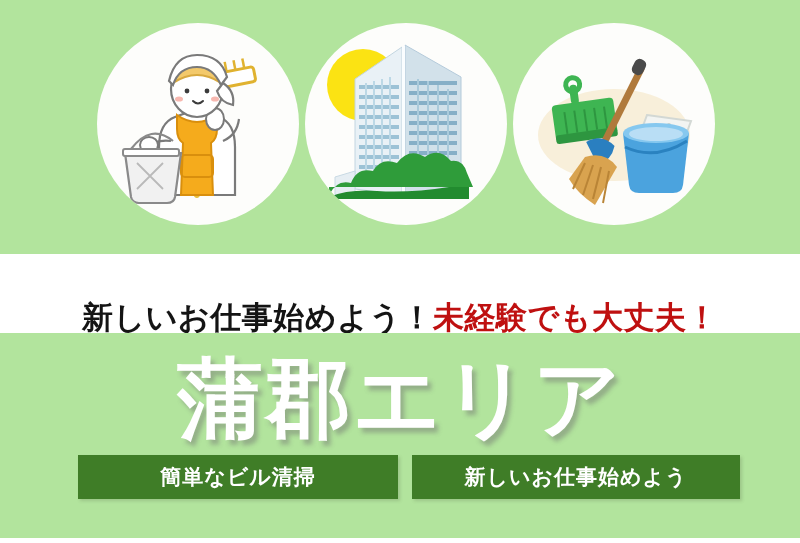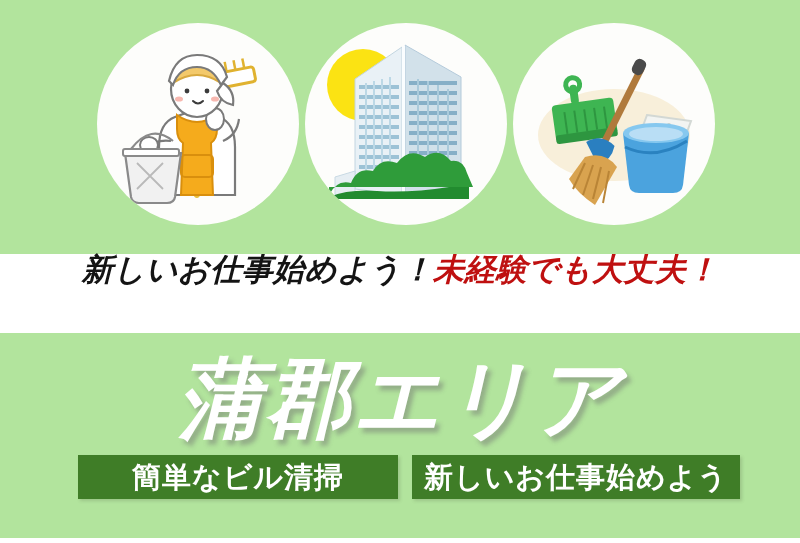--- a/index.html
+++ b/index.html
@@ -43,23 +43,22 @@
 
   
   .message-band {
     position: absolute;
     left: 0;
     top: 254px;
     width: 800px;
     height: 79px;
     background: #ffffff;
     display: flex;
-    align-items: flex-start;
+    align-items: flex-end;
     justify-content: center;
-    font-style: italic;
   }
   .message-line {
     font-size: 31px;
     font-weight: bold;
     letter-spacing: 0.5px;
     white-space: nowrap;
     line-height: 1;
   }
   .msg-black { color: #141414; }
   .msg-red { color: #bf1010; }
@@ -79,34 +78,33 @@
     top: 22px;
     width: 800px;
     text-align: center;
     font-size: 86px;
     font-weight: bold;
     color: #ffffff;
     letter-spacing: 2px;
     line-height: 1;
     white-space: nowrap;
     text-shadow: 4px 5px 4px rgba(110,110,110,0.45);
-    font-style: italic;
   }
   .tag-row {
     position: absolute;
     left: 78px;
     top: 122px;
     width: 662px;
     display: flex;
     justify-content: space-between;
   }
   .tag {
     background: #3f7d27;
     color: #ffffff;
-    font-size: 29px;
+    font-size: 21px;
     font-weight: bold;
     letter-spacing: 1px;
     line-height: 1;
     height: 44px;
     display: flex;
     align-items: center;
     justify-content: center;
     white-space: nowrap;
     box-shadow: 2px 2px 3px rgba(90,110,80,0.25);
   }

